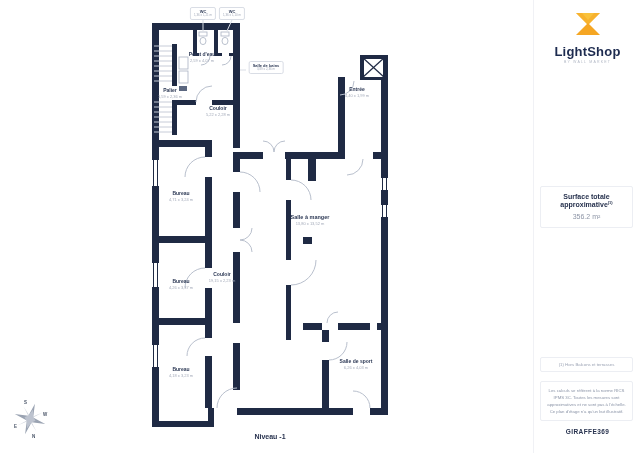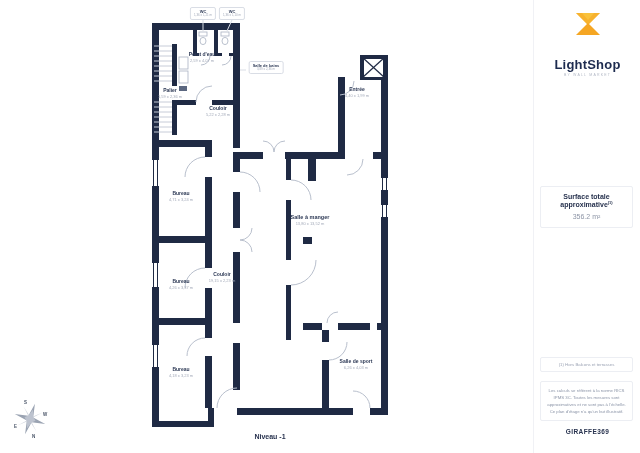--- a/index.html
+++ b/index.html
@@ -17,21 +17,21 @@
   .callout .rdims{font-size:3px;}
   #niveau-label{position:absolute;left:270px;top:436px;transform:translate(-50%,-50%);
     font-size:7px;font-weight:bold;color:#27324e;z-index:3;}
   
   #compass{position:absolute;left:8px;top:394px;z-index:3;}
   .cletter{font-size:4.5px;font-weight:bold;fill:#4a5568;}
   
   #sidebar{position:absolute;left:533px;top:0;width:107px;height:453px;background:#fff;
     border-left:1px solid #f0f1f5;}
   #brand{position:absolute;left:0;top:12px;width:107px;text-align:center;}
-  #brand-name{font-size:13px;font-weight:bold;color:#1d2b4f;letter-spacing:0.2px;margin-top:17px;}
+  #brand-name{font-size:13px;font-weight:bold;color:#1d2b4f;letter-spacing:0.2px;margin-top:4px;}
   #brand-tagline{font-size:3.5px;color:#b3b9c6;letter-spacing:1.2px;margin-top:1px;}
   #surface-box{position:absolute;left:6px;top:186px;width:93px;border:1px solid #eceef3;
     border-radius:2px;background:#fff;text-align:center;padding:6px 2px 7px 2px;box-sizing:border-box;}
   #surface-title{font-size:7px;font-weight:bold;color:#27324e;}
   #surface-title sup{font-size:4px;}
   #surface-value{font-size:7px;color:#8d95a6;margin-top:5px;}
   #footnote-box{position:absolute;left:6px;top:357px;width:93px;border:1px solid #eceef3;
     border-radius:2px;background:#fff;text-align:center;padding:4px 2px;box-sizing:border-box;
     font-size:4.3px;color:#9aa2b3;}
   #disclaimer-box{position:absolute;left:6px;top:381px;width:93px;border:1px solid #eceef3;

